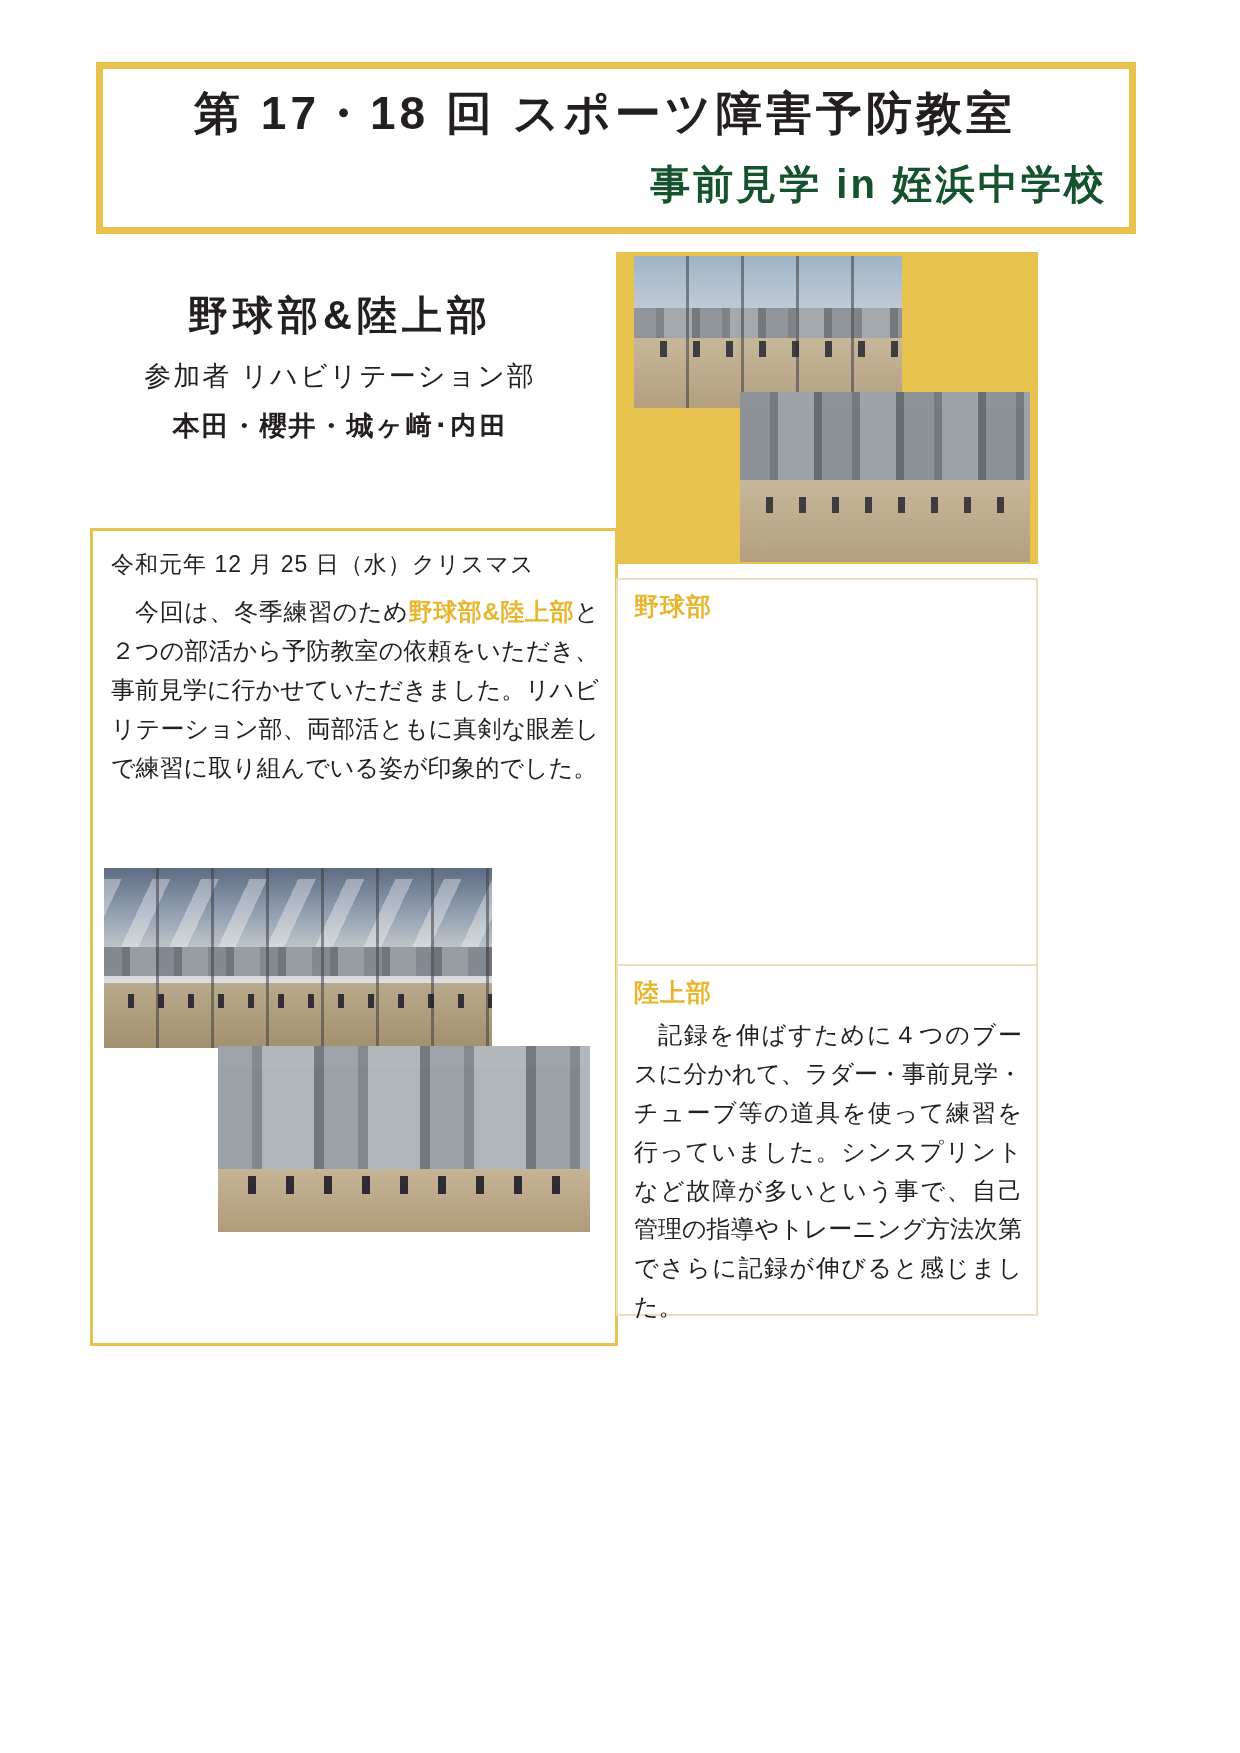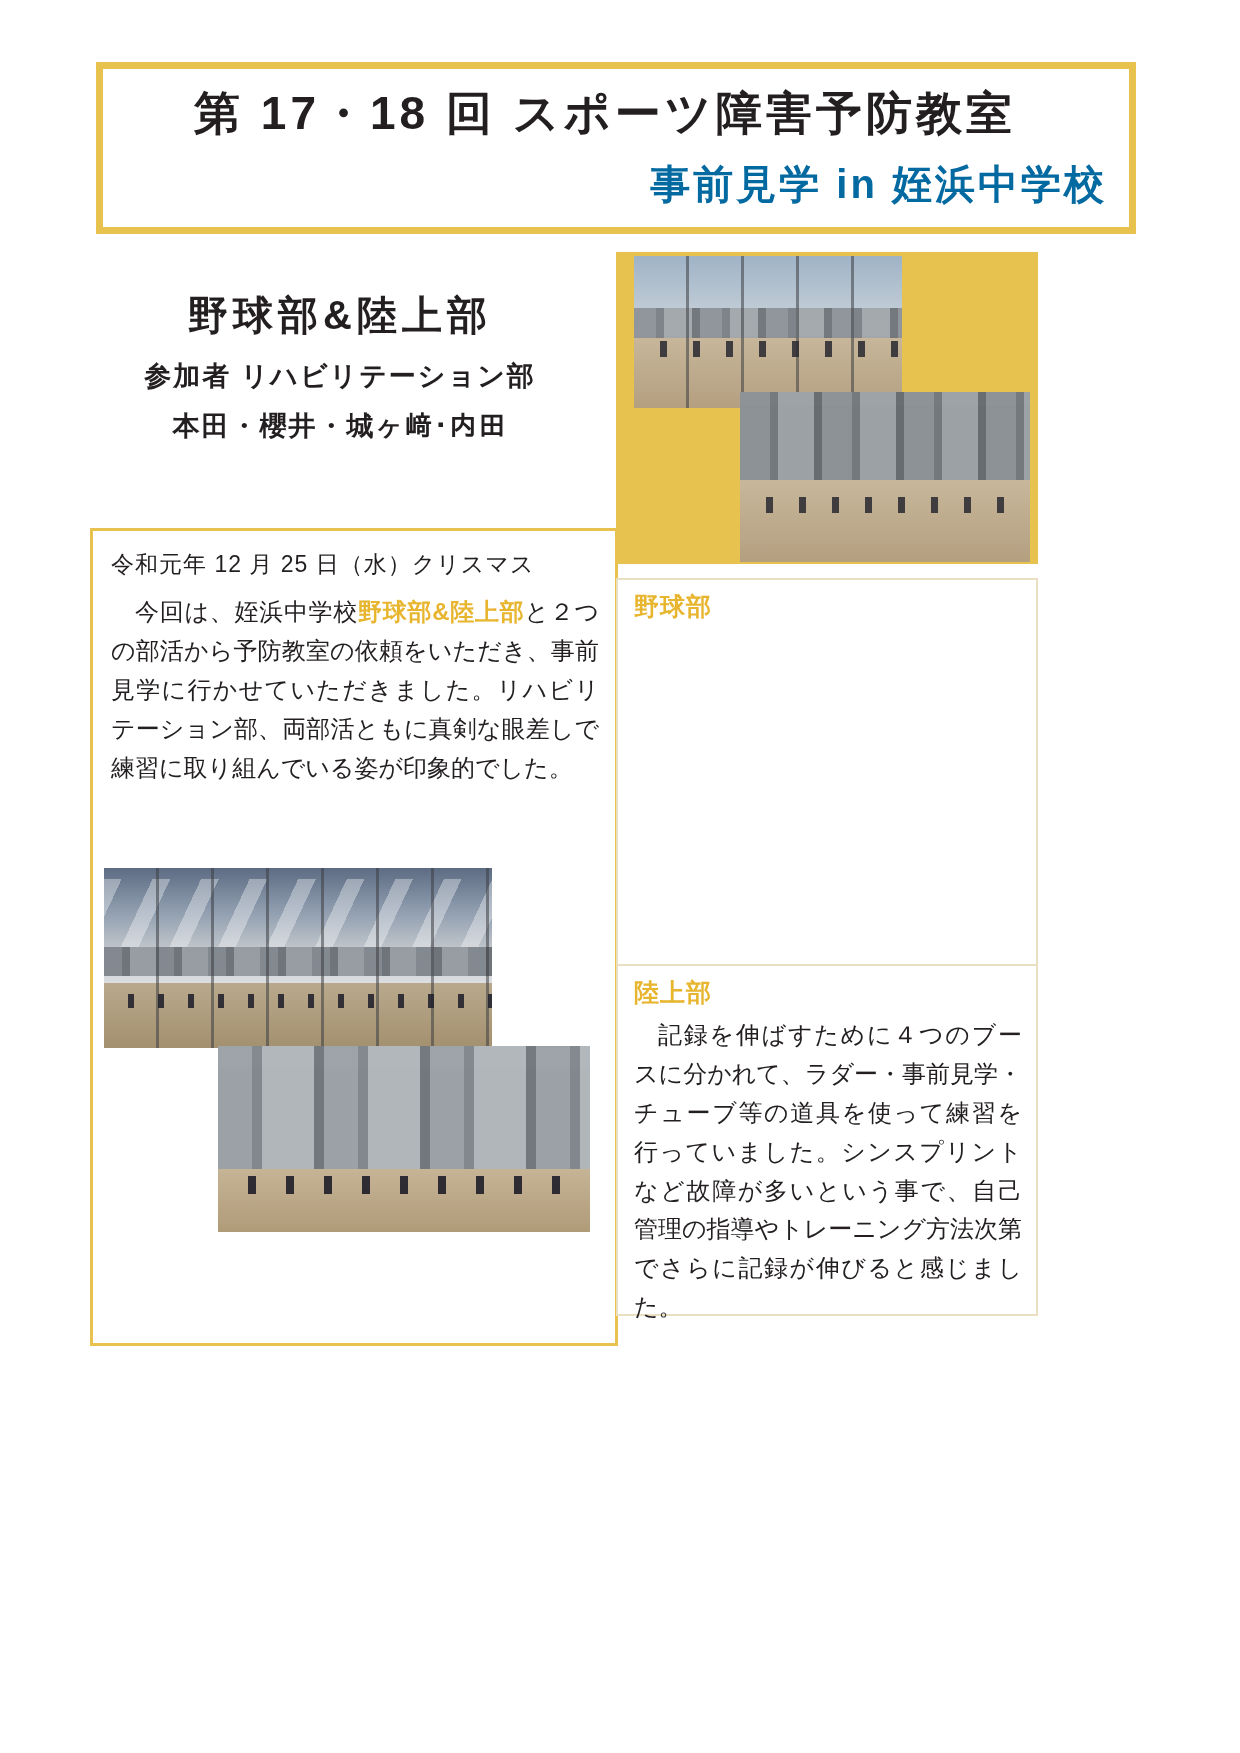--- a/index.html
+++ b/index.html
@@ -46,21 +46,21 @@
     white-space: nowrap;
   }
   .title-line2 {
     position: absolute;
     right: 22px;
     top: 88px;
     text-align: right;
     font-size: 40px;
     letter-spacing: 3px;
     font-weight: 700;
-    color: #0369a1;
+    color: #14532d;
     white-space: nowrap;
   }
 
   
   .club-heading {
     position: absolute;
     left: 90px;
     top: 288px;
     width: 500px;
     text-align: center;
@@ -68,21 +68,21 @@
     font-weight: 700;
     letter-spacing: 5px;
   }
   .participants-label {
     position: absolute;
     left: 90px;
     top: 358px;
     width: 500px;
     text-align: center;
     font-size: 27px;
-    font-weight: 700;
+    font-weight: 400;
     letter-spacing: 2px;
   }
   .participants-names {
     position: absolute;
     left: 90px;
     top: 408px;
     width: 500px;
     text-align: center;
     font-size: 27px;
     font-weight: 700;
@@ -284,21 +284,21 @@
   <div class="photo photo-2">
     <div class="sky"></div>
     <div class="buildings"></div>
     <div class="ground"></div>
     <div class="people"></div>
   </div>
 
   <div class="article-box">
     <div class="article-date">令和元年 12 月 25 日（水）クリスマス</div>
     <div class="article-body">
-      <span>今回は、姪浜中学校</span><span class="hl">野球部&amp;陸上部</span><span>と２つの部活から予防教室の依頼をいただき、事前見学に行かせていただきました。リハビリテーション部、両部活ともに真剣な眼差しで練習に取り組んでいる姿が印象的でした。</span>
+      <span>今回は、冬季練習のため</span><span class="hl">野球部&amp;陸上部</span><span>と２つの部活から予防教室の依頼をいただき、事前見学に行かせていただきました。リハビリテーション部、両部活ともに真剣な眼差しで練習に取り組んでいる姿が印象的でした。</span>
     </div>
   </div>
 
   <div class="photo photo-3">
     <div class="sky"></div>
     <div class="clouds"></div>
     <div class="ground"></div>
     <div class="buildings"></div>
     <div class="poles"></div>
     <div class="people"></div>

